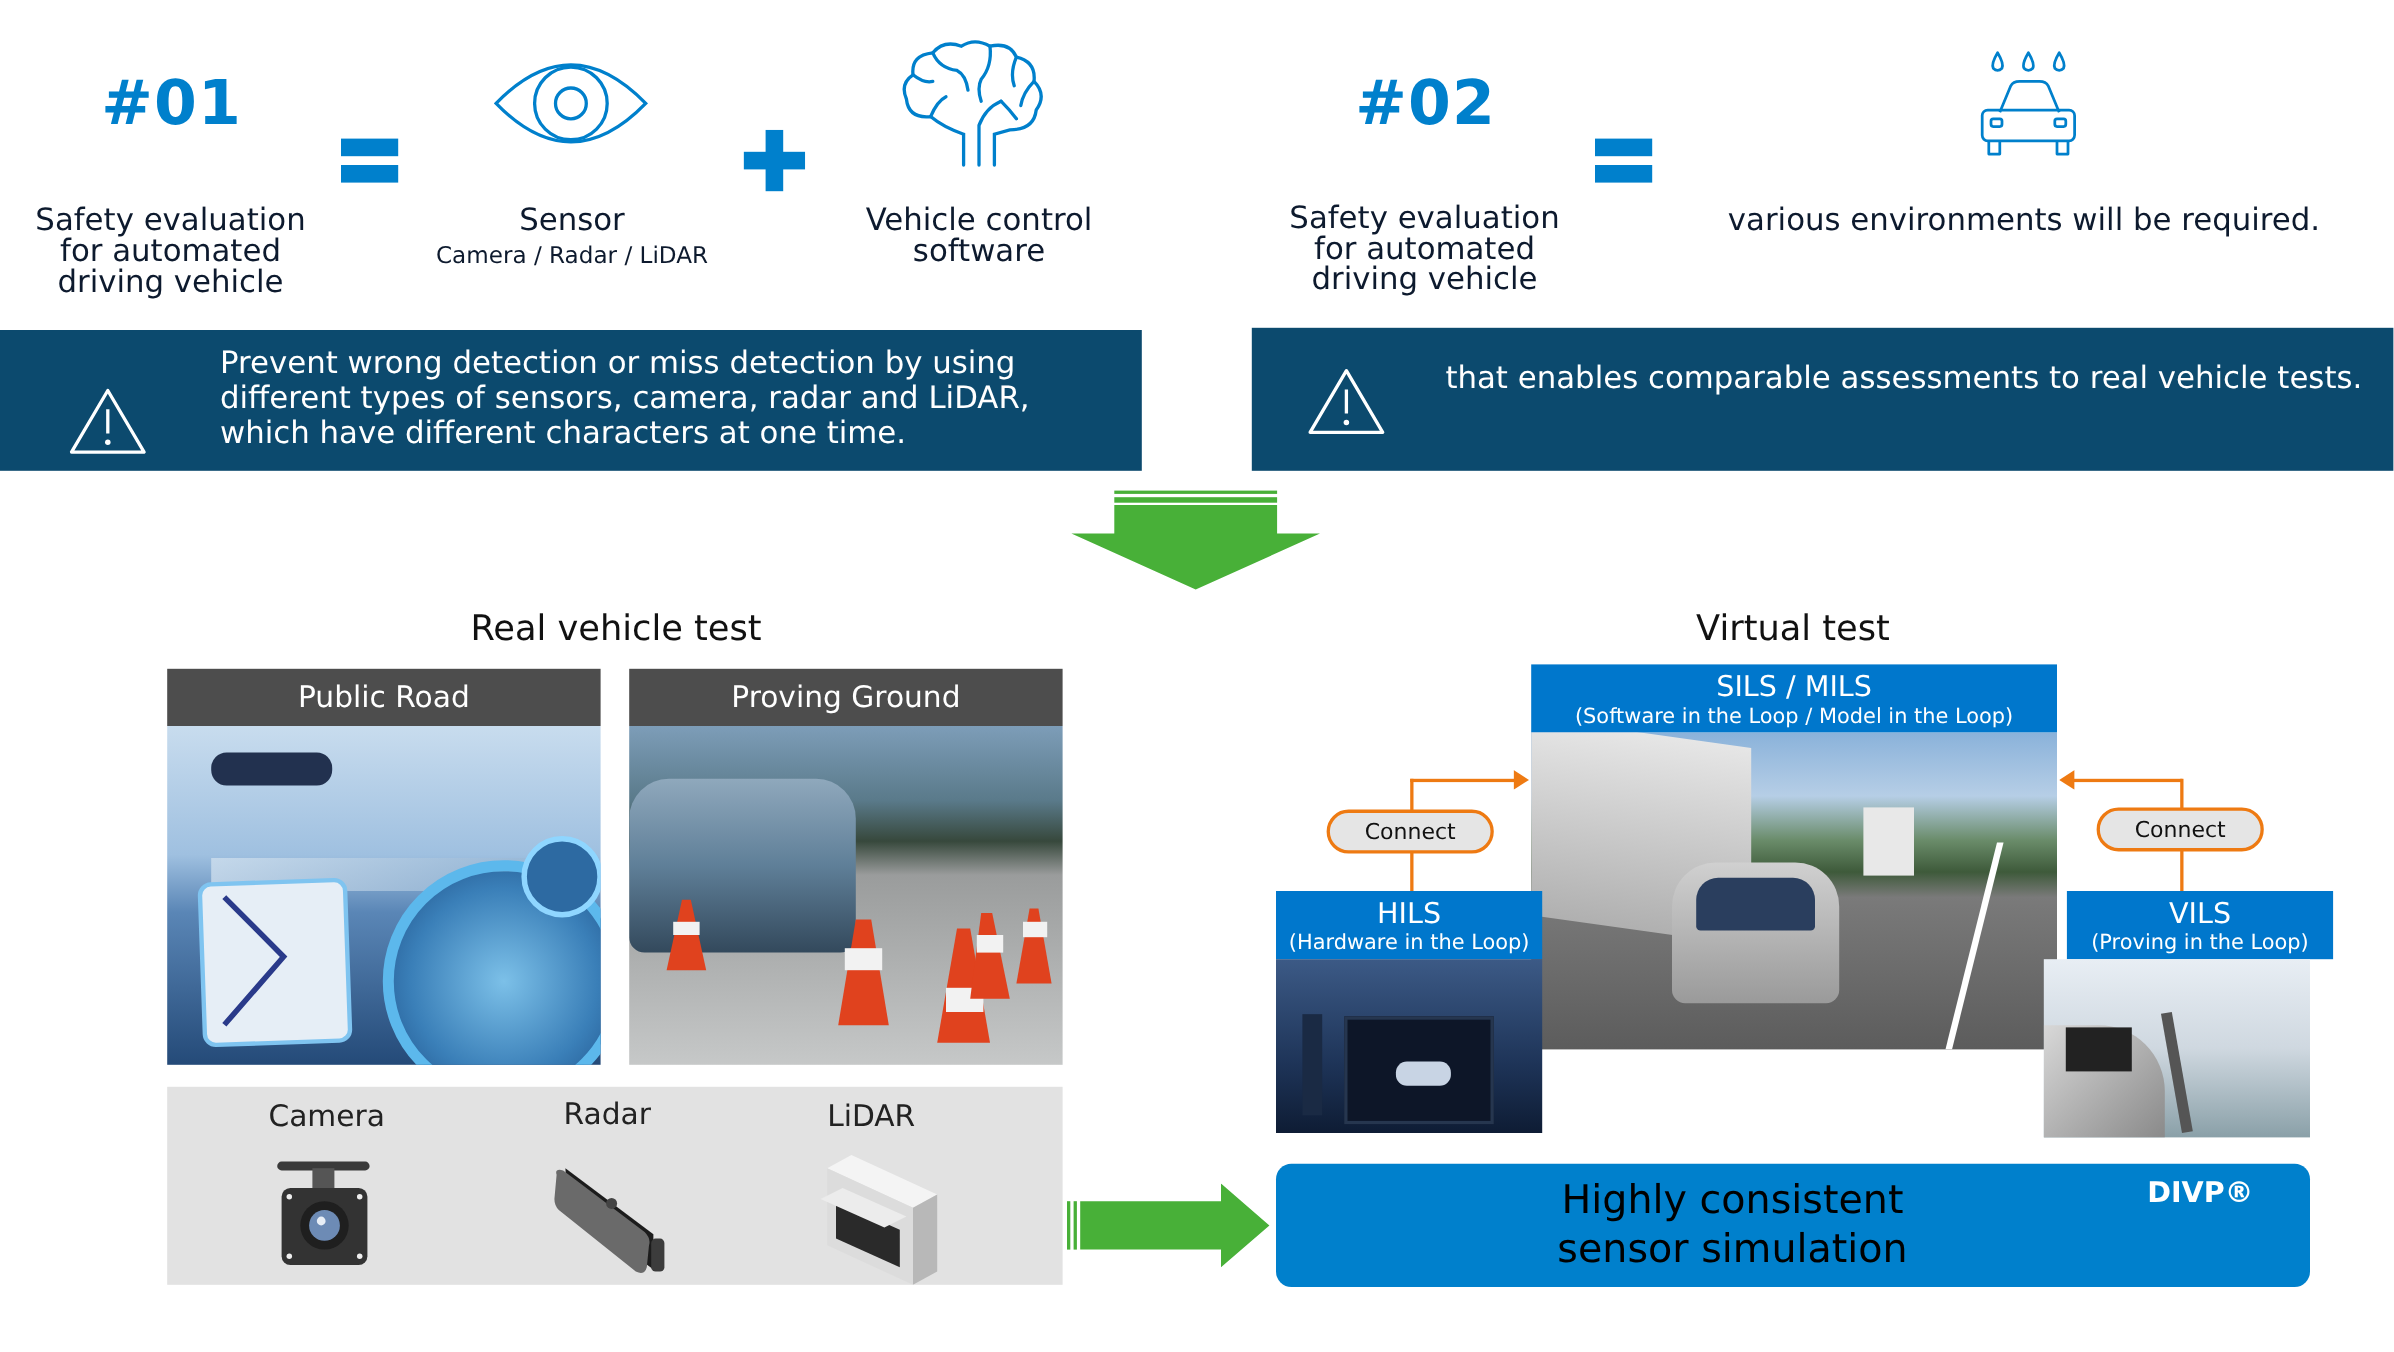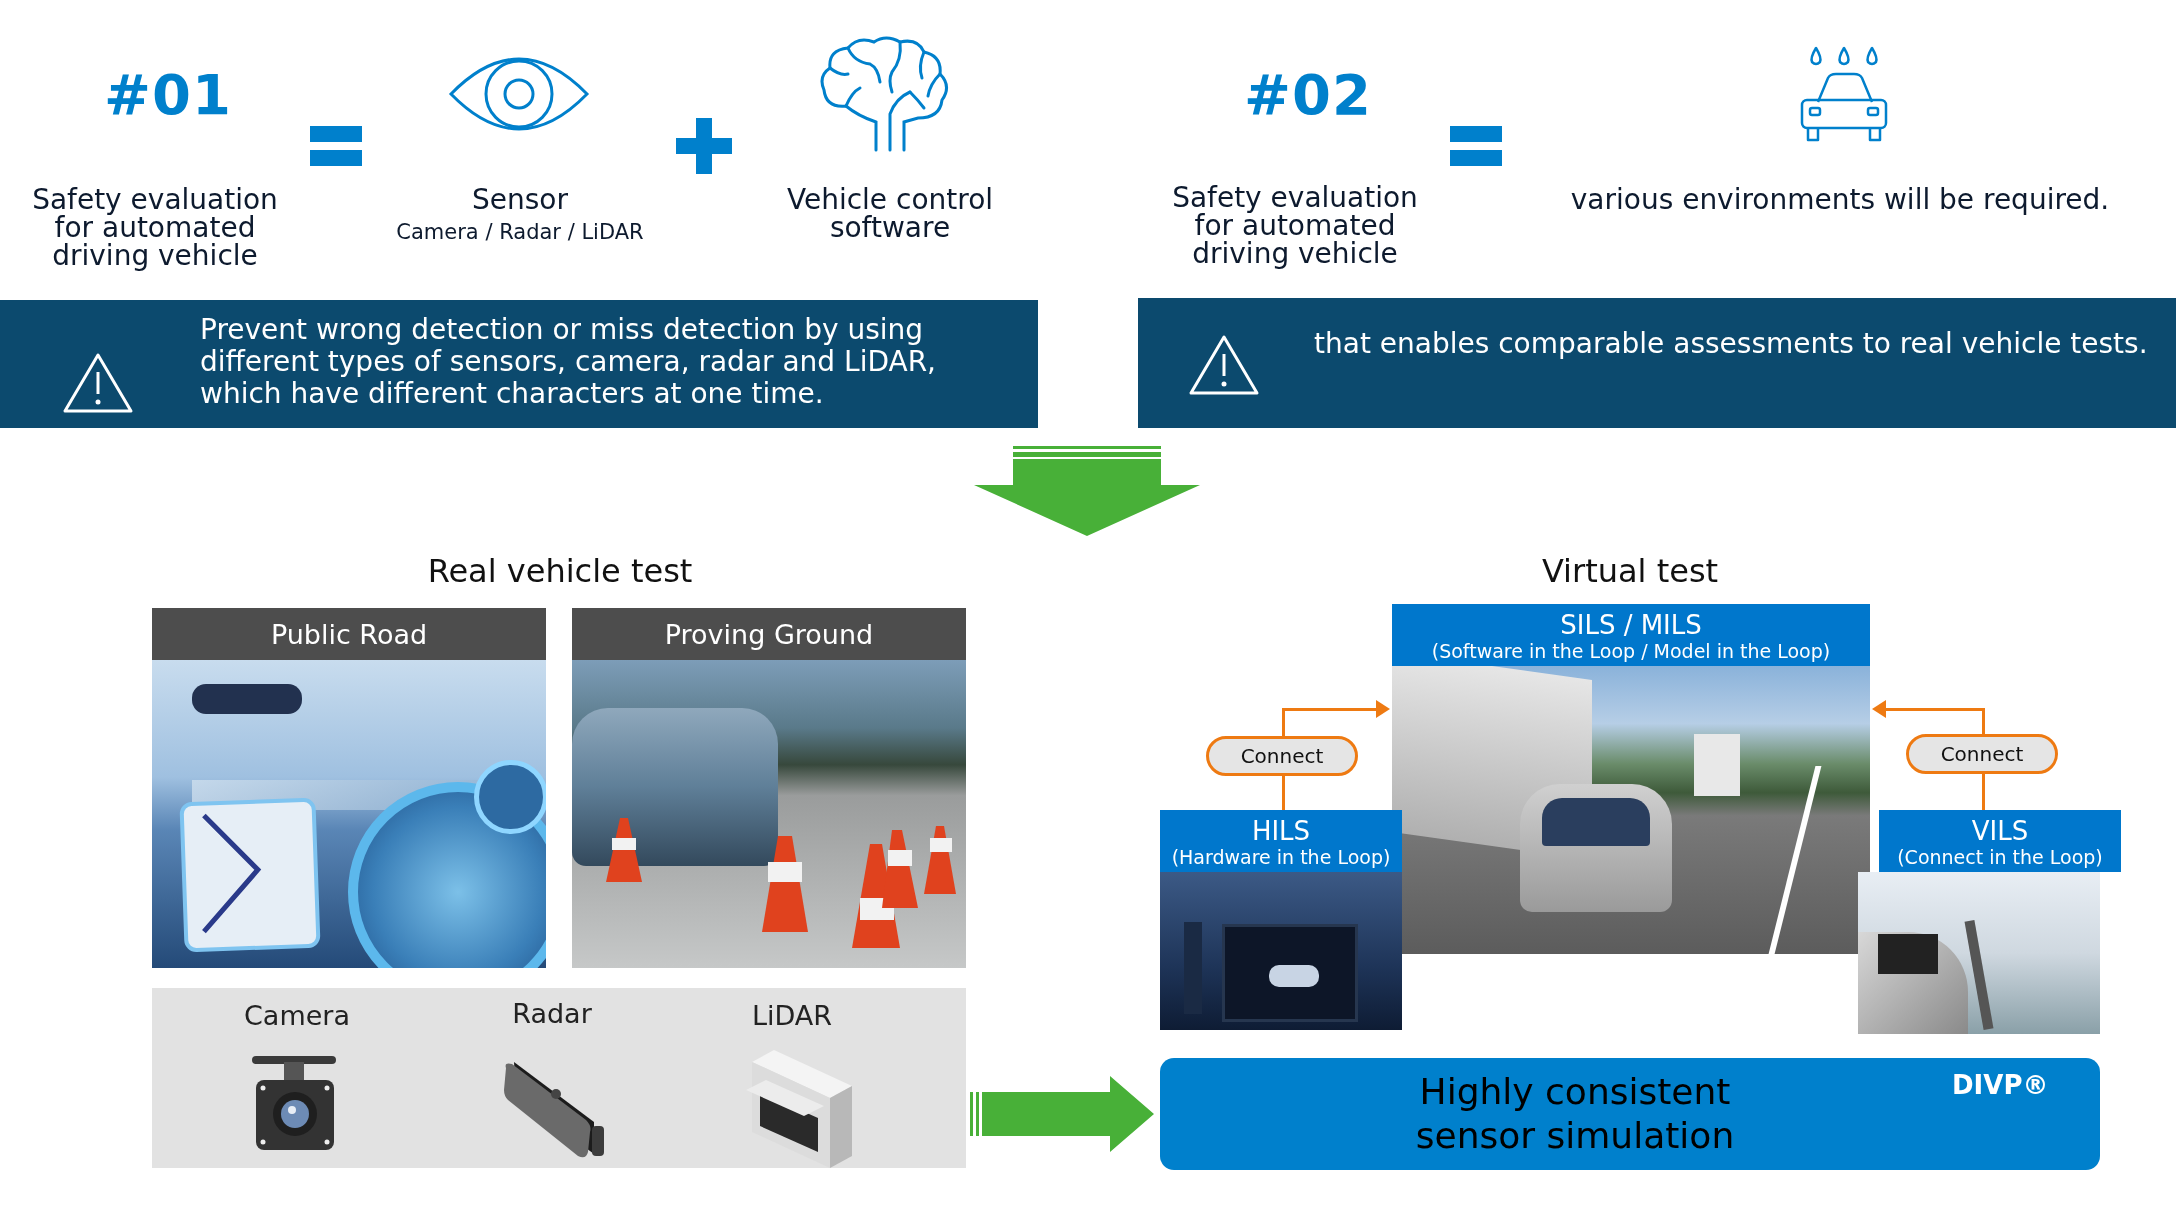--- a/index.html
+++ b/index.html
@@ -1,19 +1,19 @@
 <!DOCTYPE html>
 <html><head>
 <meta charset="utf-8">
 <style>
   html, body { margin:0; padding:0; background:#ffffff; }
   body { width:2176px; height:1229px; position:relative; overflow:hidden;
          font-family:"DejaVu Sans", sans-serif; color:#0d1a2e; }
   .abs { position:absolute; }
-  .num { color:#0080cc; font-size:56px; font-weight:bold; letter-spacing:1px;margin-left:12px; }
+  .num { color:#0080cc; font-size:56px; font-weight:bold; letter-spacing:1px; }
   .ctext { text-align:center; font-size:28px; line-height:28px; color:#0d1a2e; }
   .small { font-size:21px; }
   .eq-bar { position:absolute; background:#0080cc; width:52px; height:16px; }
   .band { position:absolute; background:#0c4a6e; color:#fff; }
   .band-text { position:absolute; font-size:28px; line-height:32px; color:#fff; }
   .section-title { position:absolute; font-size:32px; color:#111; text-align:center; }
   .dark-header { position:absolute; background:#4d4d4d; color:#fff; font-size:27px;
                  display:flex; align-items:center; justify-content:center; }
   .photo { position:absolute; overflow:hidden; }
   .blue-header { position:absolute; background:#0077cc; color:#fff; text-align:center; }
@@ -240,21 +240,21 @@
 </div>
 <div class="photo" style="left:1160px;top:872px;width:242px;height:158px;background:linear-gradient(180deg,#3c5a86 0%,#1e3458 60%,#0e1c34 100%);">
   <div class="abs" style="left:24px;top:50px;width:18px;height:92px;background:#1a2a44;"></div>
   <div class="abs" style="left:62px;top:52px;width:130px;height:92px;background:#0d1628;border:3px solid #26364f;">
     <div class="abs" style="left:44px;top:38px;width:50px;height:22px;border-radius:10px;background:#c8d4e4;"></div>
   </div>
 </div>
 
 <div class="blue-header" style="left:1858px;top:810px;width:242px;height:62px;padding-top:6px;box-sizing:border-box;margin-left:21px;">
   <div class="t1">VILS</div>
-  <div class="t2">(Connect in the Loop)</div>
+  <div class="t2">(Proving in the Loop)</div>
 </div>
 <div class="photo" style="left:1858px;top:872px;width:242px;height:162px;background:linear-gradient(180deg,#e8eef4 0%,#cfd8e0 50%,#8aa0a8 100%);">
   <div class="abs" style="left:0;top:60px;width:110px;height:102px;border-radius:0 60px 0 0;background:linear-gradient(135deg,#d8d8d8,#8a8a8a);"></div>
   <div class="abs" style="left:20px;top:62px;width:60px;height:40px;background:#222;"></div>
   <div class="abs" style="left:116px;top:48px;width:10px;height:110px;background:#555;transform:rotate(-10deg);"></div>
 </div>
 
 <div class="abs" style="left:1160px;top:1058px;width:940px;height:112px;background:#0080cc;border-radius:14px;">
   <div class="abs" style="left:240px;top:12px;width:350px;text-align:center;color:#000000;font-size:36px;line-height:44px;">
     <div>Highly consistent</div>

